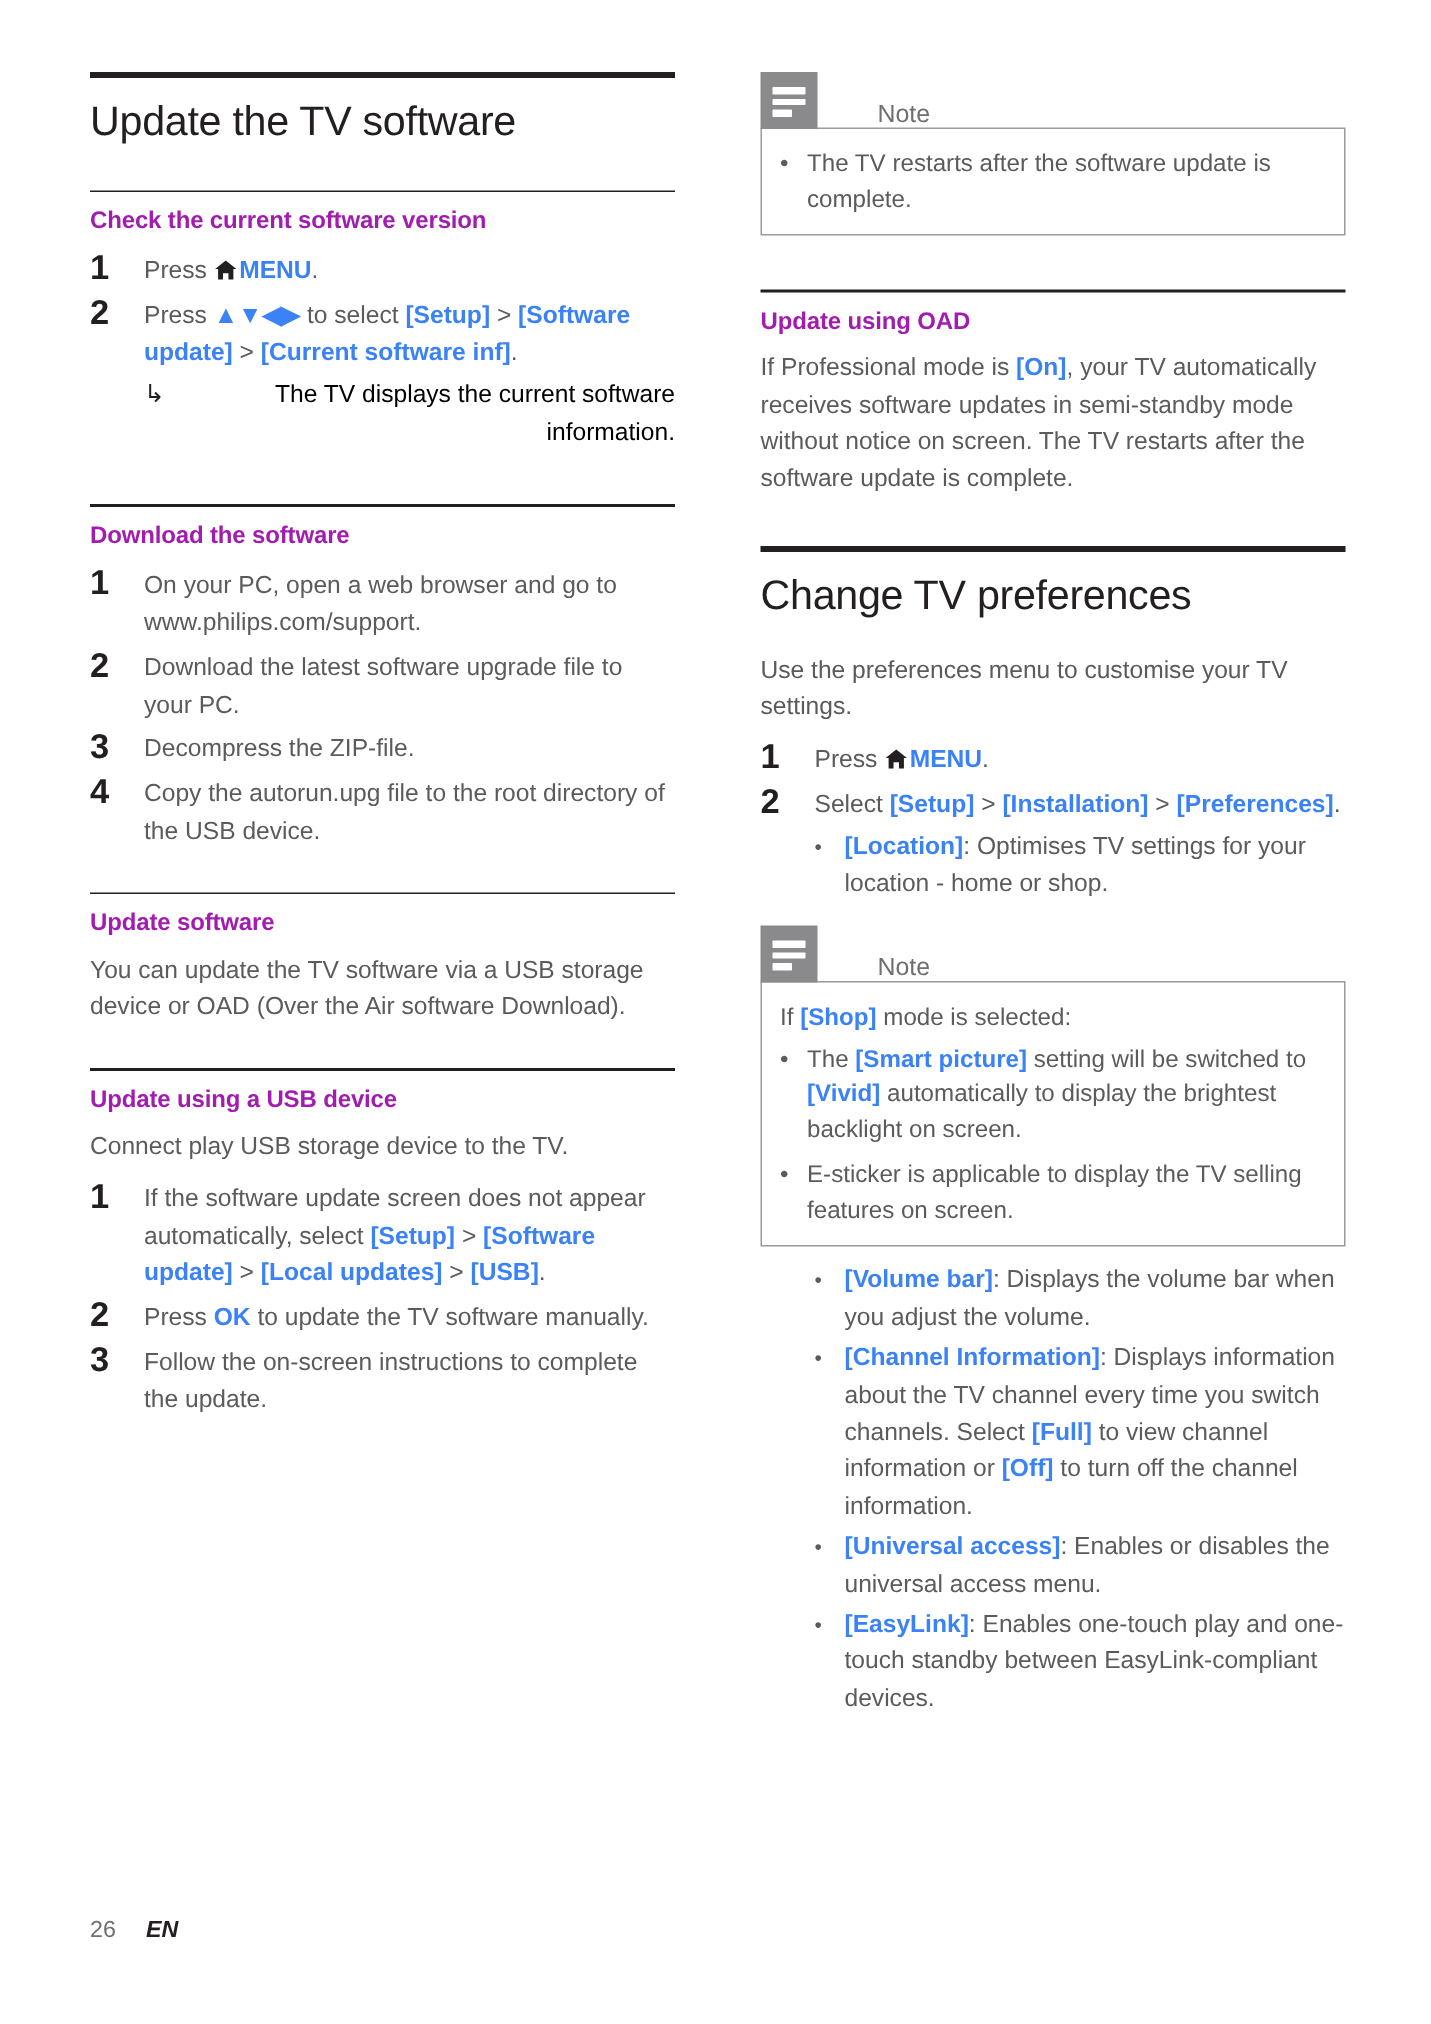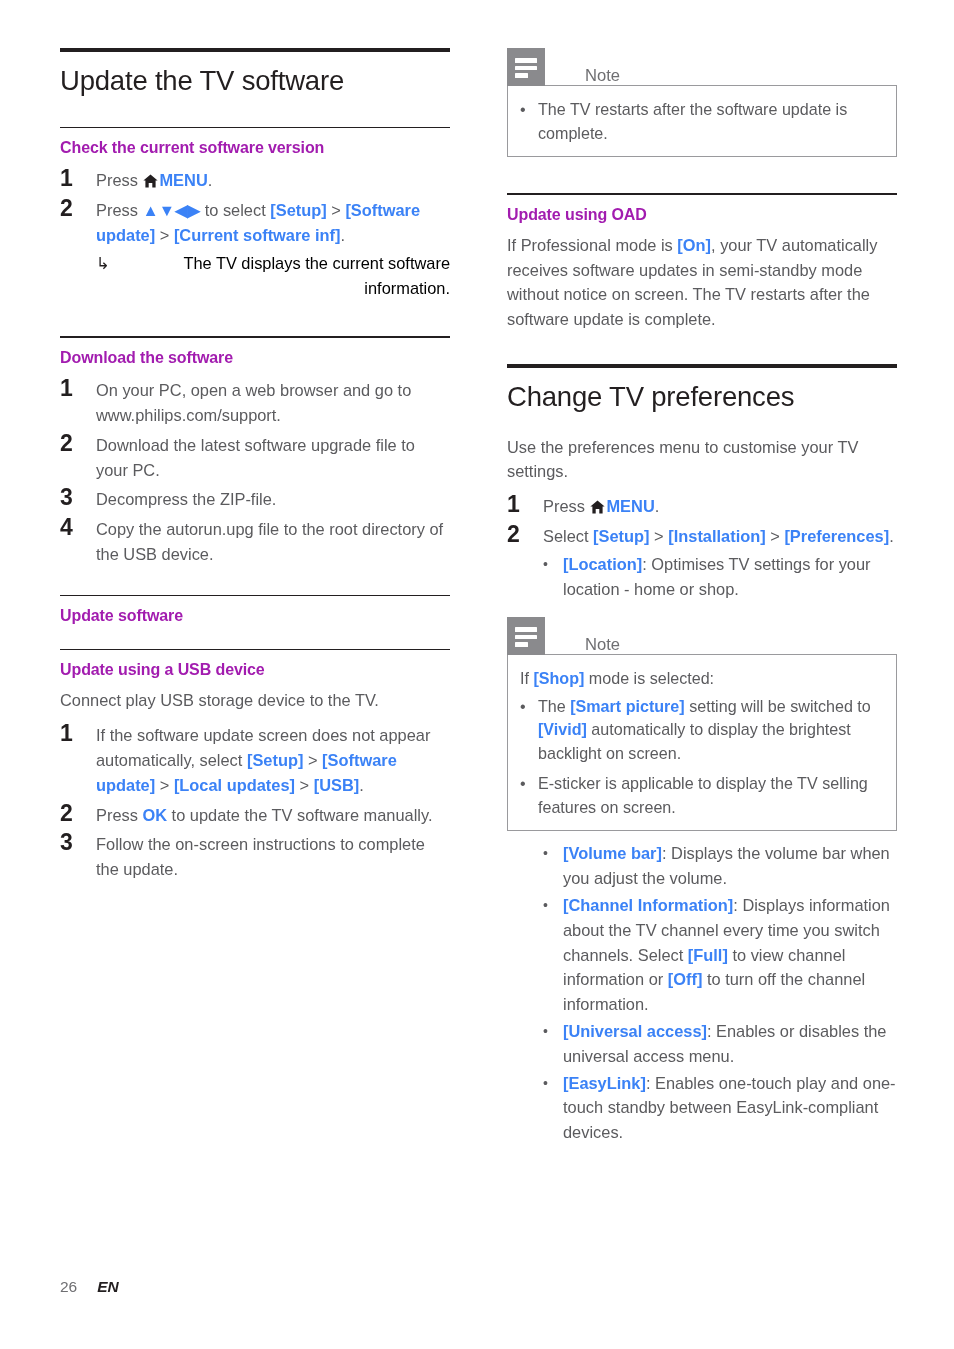--- a/index.html
+++ b/index.html
@@ -271,20 +271,21 @@
       <div class="step">
         <div class="step-num">4</div>
         <div class="step-body">Copy the autorun.upg file to the root directory of the USB device.</div>
       </div>
     </div>
 
     <div class="spacer-md"></div>
 
     <div class="rule-thin"></div>
     <h2 class="h2">Update software</h2>
+    <p class="body">You can update the TV software via a USB storage device or OAD (Over the Air software Download).</p>
 
     <div class="spacer-md"></div>
 
     <div class="rule-thin"></div>
     <h2 class="h2">Update using a USB device</h2>
     <p class="body tight">Connect play USB storage device to the TV.</p>
 
     <div class="steps">
       <div class="step">
         <div class="step-num">1</div>

